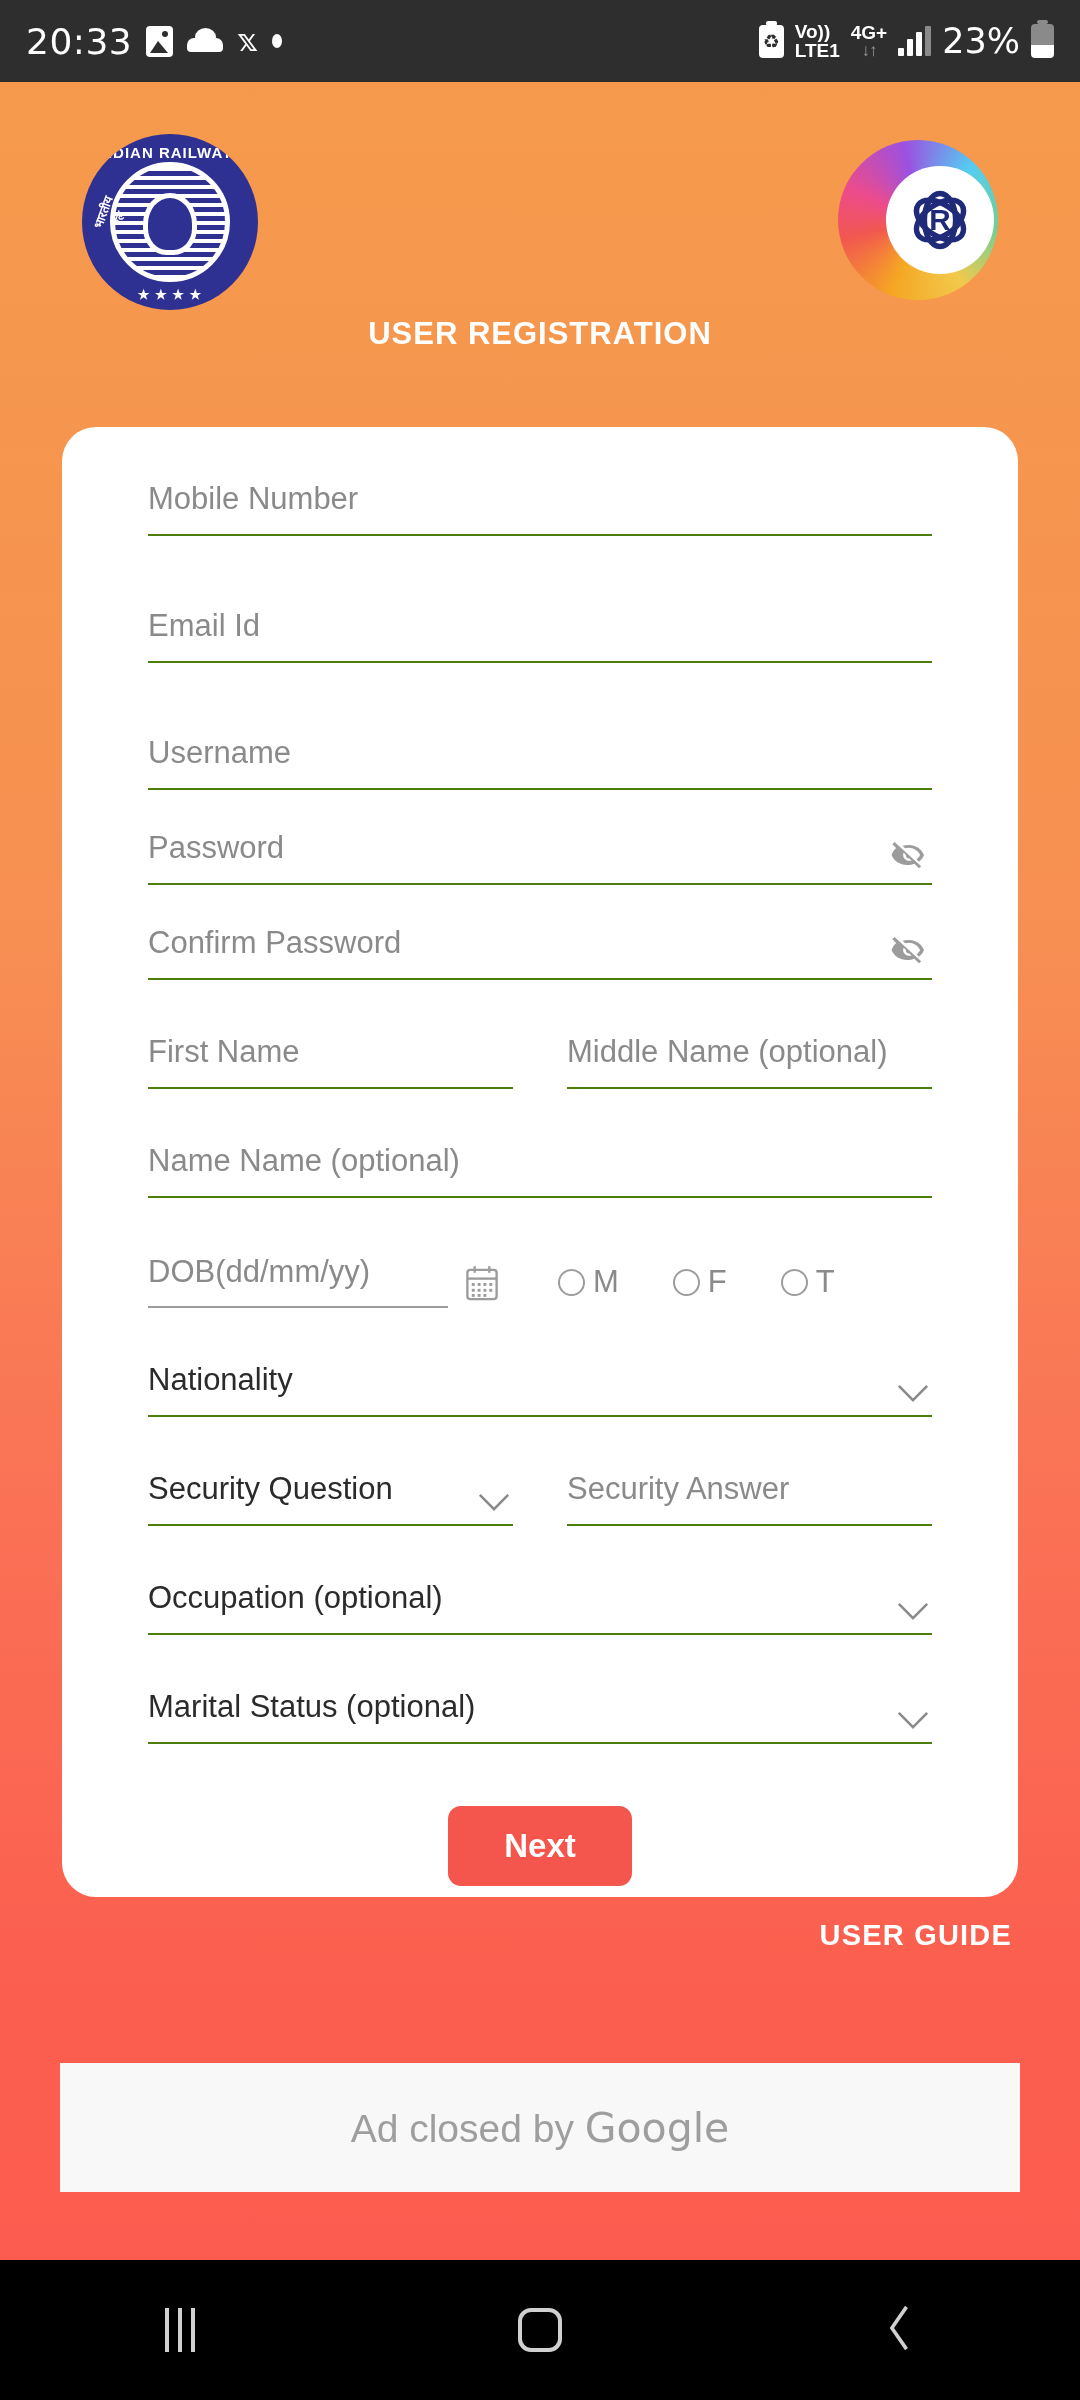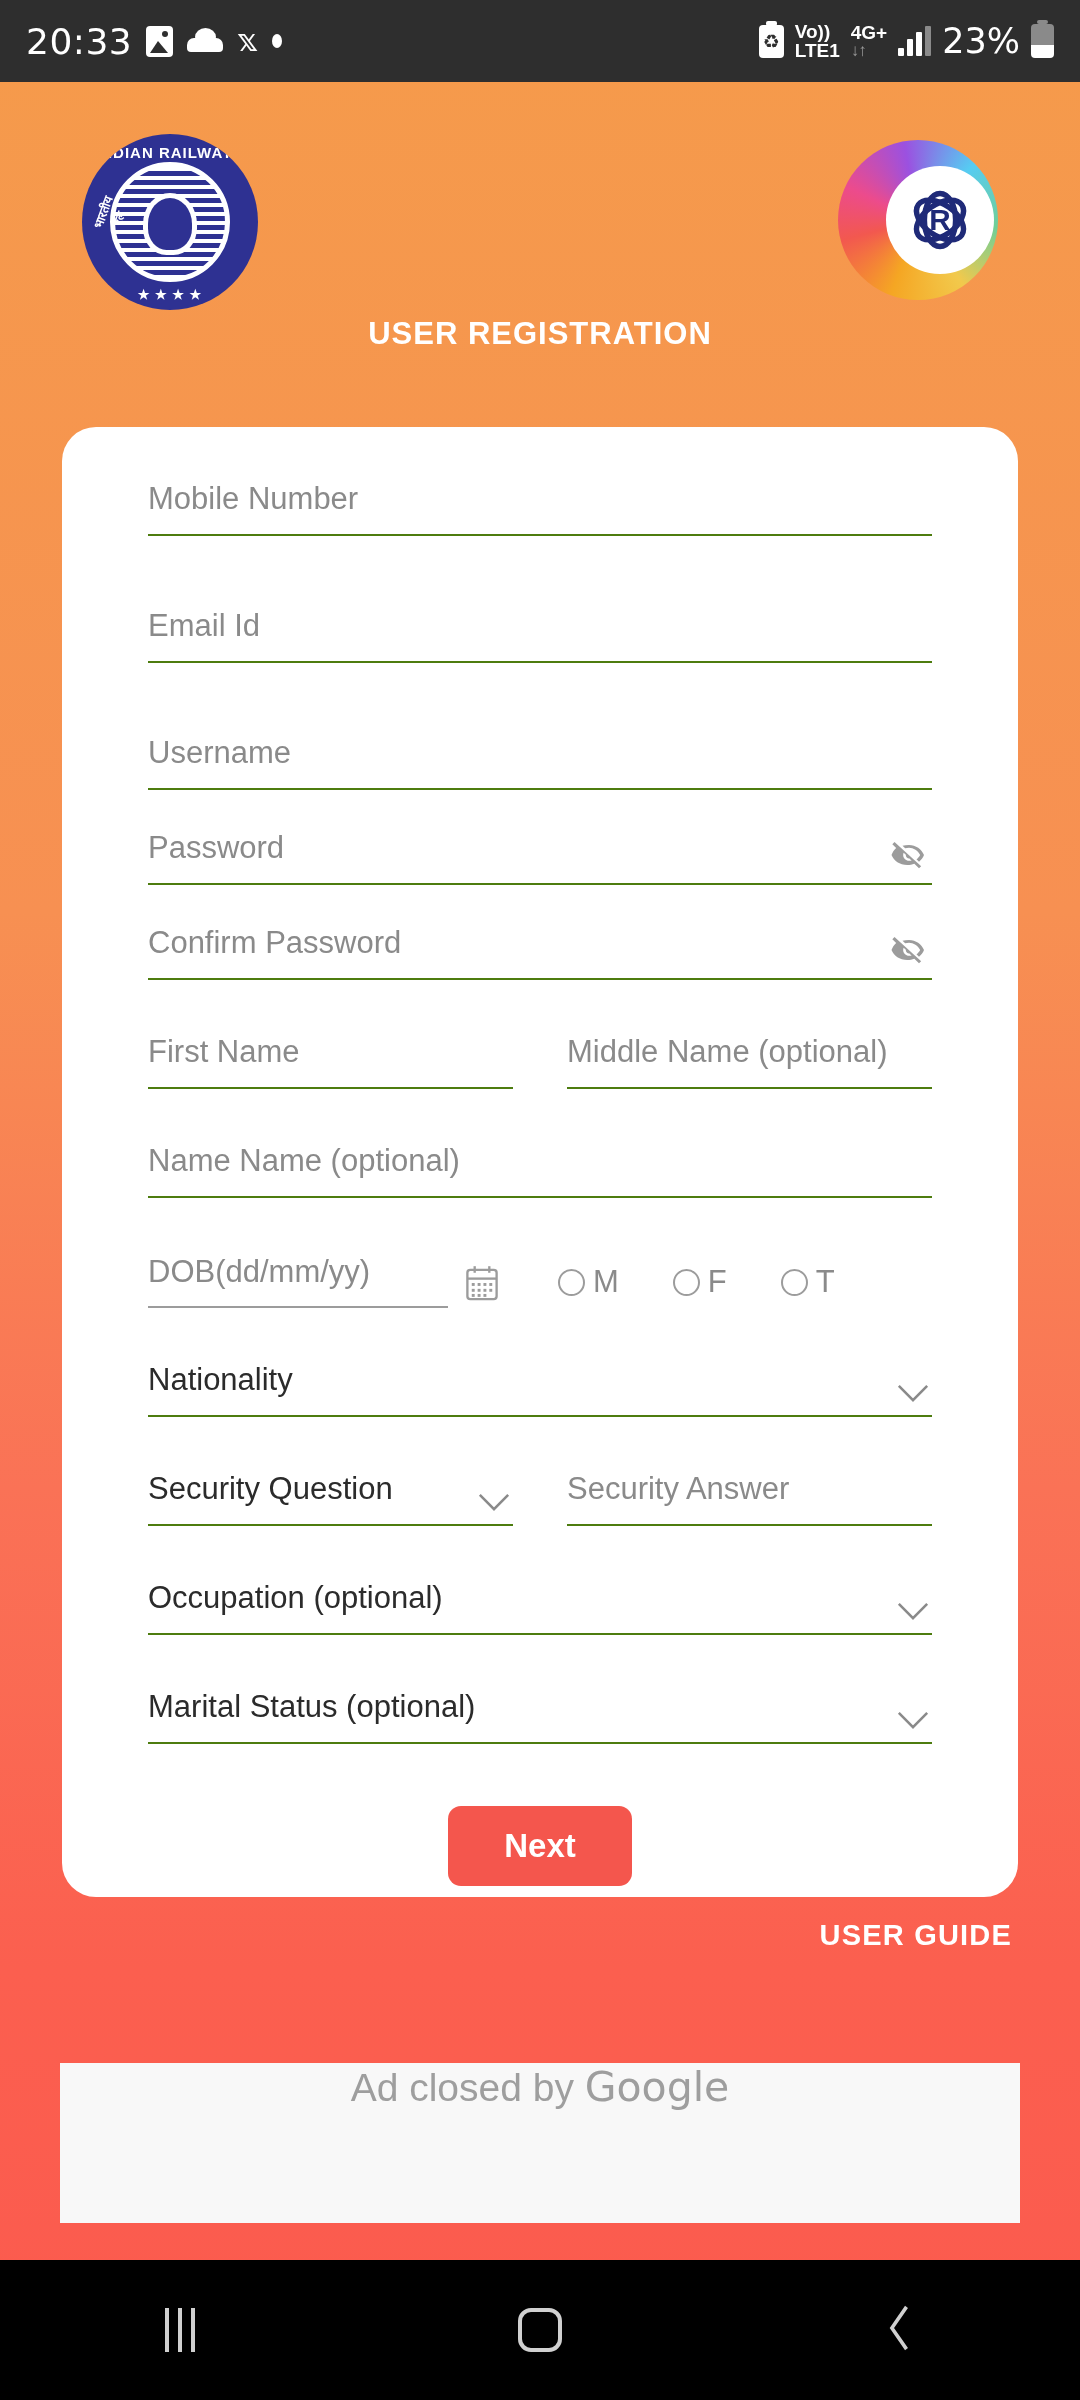--- a/index.html
+++ b/index.html
@@ -59,21 +59,21 @@
     width: 25px; height: 33px; background:#fff; border-radius: 4px; position: relative;
   }
   .ic-batsave::before {
     content:""; position:absolute; top:-4px; left:7px; width:11px; height:5px; background:#fff; border-radius:2px;
   }
   .ic-batsave::after {
     content:"\267B"; position:absolute; top:2px; left:0; width:25px; text-align:center;
     font-size:19px; color:#2E2E2E; line-height:30px;
   }
   .ic-volte { display:flex; flex-direction:column; line-height:1; font-size:19px; font-weight:bold; font-family:"Liberation Sans",sans-serif; }
-  .ic-net { display:flex; flex-direction:column; line-height:1; align-items:flex-start; }
+  .ic-net { display:flex; flex-direction:column; line-height:1; align-items:center; }
   .ic-net .g { font-size:19px; font-weight:bold; }
   .ic-net .ar { font-size:17px; color:#9A9A9A; letter-spacing:-1px; }
   .ic-sig { display:flex; align-items:flex-end; gap:3px; height:30px; }
   .ic-sig i { display:block; width:6px; background:#fff; border-radius:1px; }
   .ic-sig i:nth-child(1){height:8px;}
   .ic-sig i:nth-child(2){height:17px;}
   .ic-sig i:nth-child(3){height:24px;}
   .ic-sig i:nth-child(4){height:30px; background:#8A8A8A;}
   .ic-bat {
     width: 23px; height: 34px; border-radius:4px; position:relative;
@@ -180,23 +180,23 @@
   }
 
   
   #user-guide {
     position:absolute; top:1919px; right:68px;
     color:#FFFFFF; font-size:29px; font-weight:bold; letter-spacing:1.2px;
   }
 
   
   #ad-banner {
-    position:absolute; left:60px; top:2063px; width:960px; height:160px;
+    position:absolute; left:60px; top:2063px; width:960px; height:129px;
     background:#F8F8F8;
-    display:flex; align-items:flex-start; justify-content:center;
+    display:flex; align-items:center; justify-content:center;
   }
   #ad-text { font-size:39px; color:#9E9E9E; }
   #ad-text .g-word { font-family:"DejaVu Sans", sans-serif; font-size:41px; color:#9E9E9E; }
 
   
   #nav-bar {
     position:absolute; left:0; bottom:0; width:1080px; height:140px;
     background:#000000; display:flex; align-items:center;
   }
   .nav-btn { flex:1; display:flex; align-items:center; justify-content:center; height:140px; }

